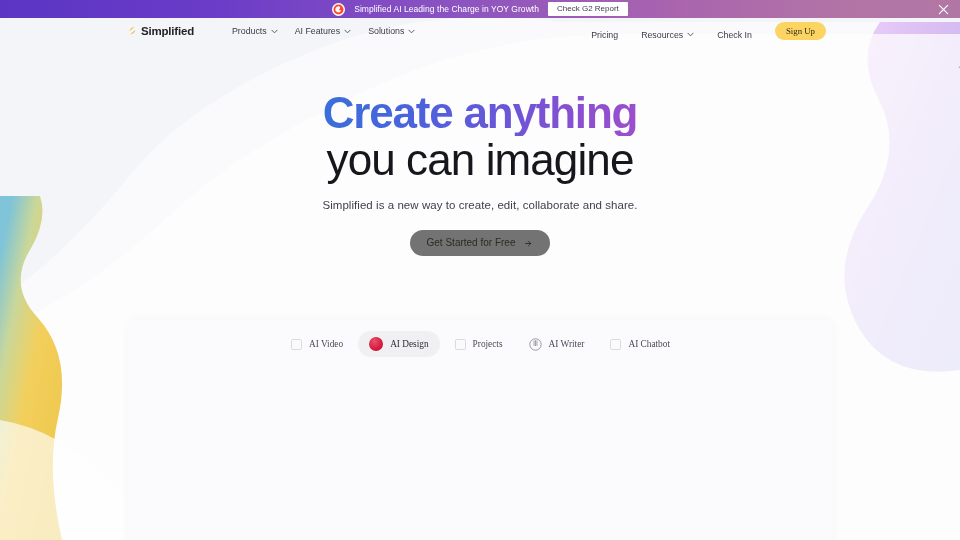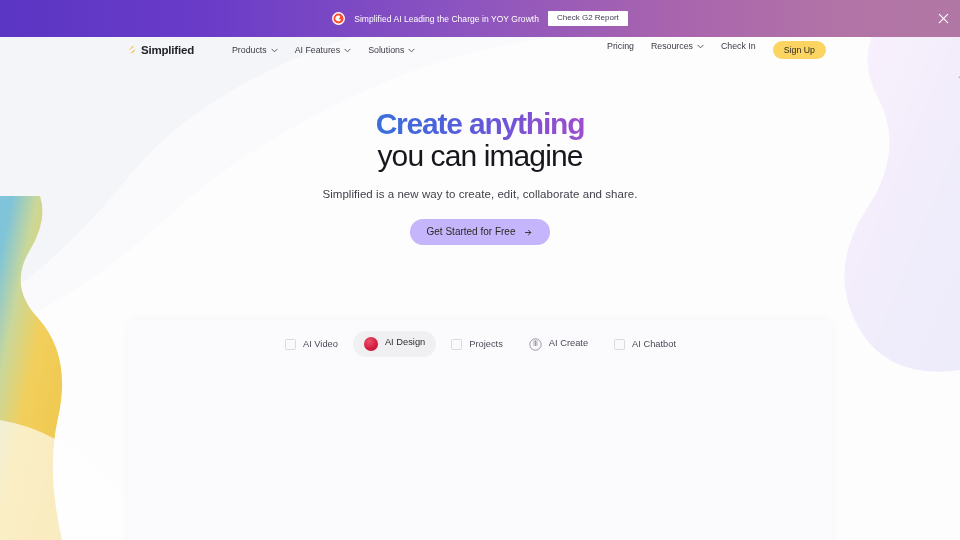--- a/index.html
+++ b/index.html
@@ -23,21 +23,21 @@
     overflow: hidden;
     z-index: 0;
   }
 
   .bg-svg { position: absolute; inset: 0; width: 960px; height: 540px; display: block; }
 
   
   .promo-banner {
     position: relative;
     z-index: 30;
-    height: 37px;
+    height: 18px;
     width: 100%;
     background: linear-gradient(90deg, #5b35c4 0%, #6a3cc8 22%, #8c54c0 48%, #a964ae 70%, #b274a6 88%, #b177a4 100%);
     display: flex;
     align-items: center;
     justify-content: center;
     gap: 9px;
     padding: 0 12px;
   }
 
   .g2-icon {
@@ -119,54 +119,54 @@
     color: #3a3a46;
     cursor: pointer;
     white-space: nowrap;
   }
 
   .chev { display: block; }
 
   .nav-right {
     margin-left: auto;
     display: flex;
-    align-items: flex-start;
-    gap: 17px;
+    align-items: flex-end;
+    gap: 23px;
   }
 
   .signin {
     font-size: 8.8px;
     color: #3a3a46;
     cursor: pointer;
     white-space: nowrap;
   }
 
   .signup {
     background: #fcd462;
     color: #2f2b1d;
     border: none;
     border-radius: 11px;
     font-size: 8.8px;
-    font-family: Liberation Sans, sans-serif;
+    font-family: Liberation Serif, serif;
     padding: 4.5px 11px;
     cursor: pointer;
     white-space: nowrap;
     line-height: 1;
   }
 
   
   .hero {
     position: relative;
     z-index: 10;
     text-align: center;
     padding-top: 45px;
   }
 
   .headline {
-    font-size: 30px;
+    font-size: 44px;
     line-height: 1.07;
     font-weight: normal;
     color: #16161d;
     letter-spacing: -0.9px;
   }
 
   .headline .line1 {
     position: relative;
     display: inline-block;
     background: linear-gradient(90deg, #3a6fd8 0%, #4a63dd 28%, #6a56d8 58%, #8a4fd0 82%, #9b4fcd 100%);
@@ -193,21 +193,21 @@
     color: #3f3f4b;
     letter-spacing: 0.05px;
   }
 
   .cta-wrap { margin-top: 19px; }
 
   .cta-btn {
     display: inline-flex;
     align-items: center;
     gap: 9px;
-    background: #c4b5fd;
+    background: #737373;
     color: #2c2a20;
     border: none;
     border-radius: 15px;
     font-size: 10px;
     font-family: inherit;
     padding: 8px 17px;
     cursor: pointer;
     line-height: 1;
   }
   .cta-arrow { display: block; }
@@ -228,31 +228,31 @@
   .tabs {
     display: flex;
     align-items: center;
     justify-content: center;
     gap: 4px;
     padding-top: 11px;
   }
 
   .tab {
     display: flex;
-    align-items: flex-start;
+    align-items: center;
     gap: 7px;
     padding: 6px 11px;
     border-radius: 14px;
     font-size: 9.3px;
     color: #4b4b57;
     cursor: pointer;
     white-space: nowrap;
     background: transparent;
     border: none;
-    font-family: Liberation Sans, sans-serif;
+    font-family: Liberation Serif, serif;
   }
   .tab.active {
     background: #f0f0f2;
     color: #2c2c36;
   }
 
   .tab-icon {
     width: 11px;
     height: 11px;
     flex: 0 0 auto;
@@ -420,21 +420,21 @@
     </button>
 
 
     <button class="tab">
       <span class="tab-icon writer">
         <svg width="13" height="13" viewBox="0 0 16 16">
           <circle cx="8" cy="8" r="7" fill="none" stroke="#8b8b95" stroke-width="1.1"></circle>
           <path d="M8 3.2 V9.4 M6.2 3.6 V9.2 M9.8 3.6 V9.2" stroke="#8b8b95" stroke-width="1" stroke-linecap="round" fill="none"></path>
         </svg>
       </span>
-      <span>AI Create</span>
+      <span>AI Writer</span>
     </button>
 
     <button class="tab">
       <span class="tab-icon placeholder"></span>
       <span>AI Chatbot</span>
     </button>
 
   </div>
 </div>
 

